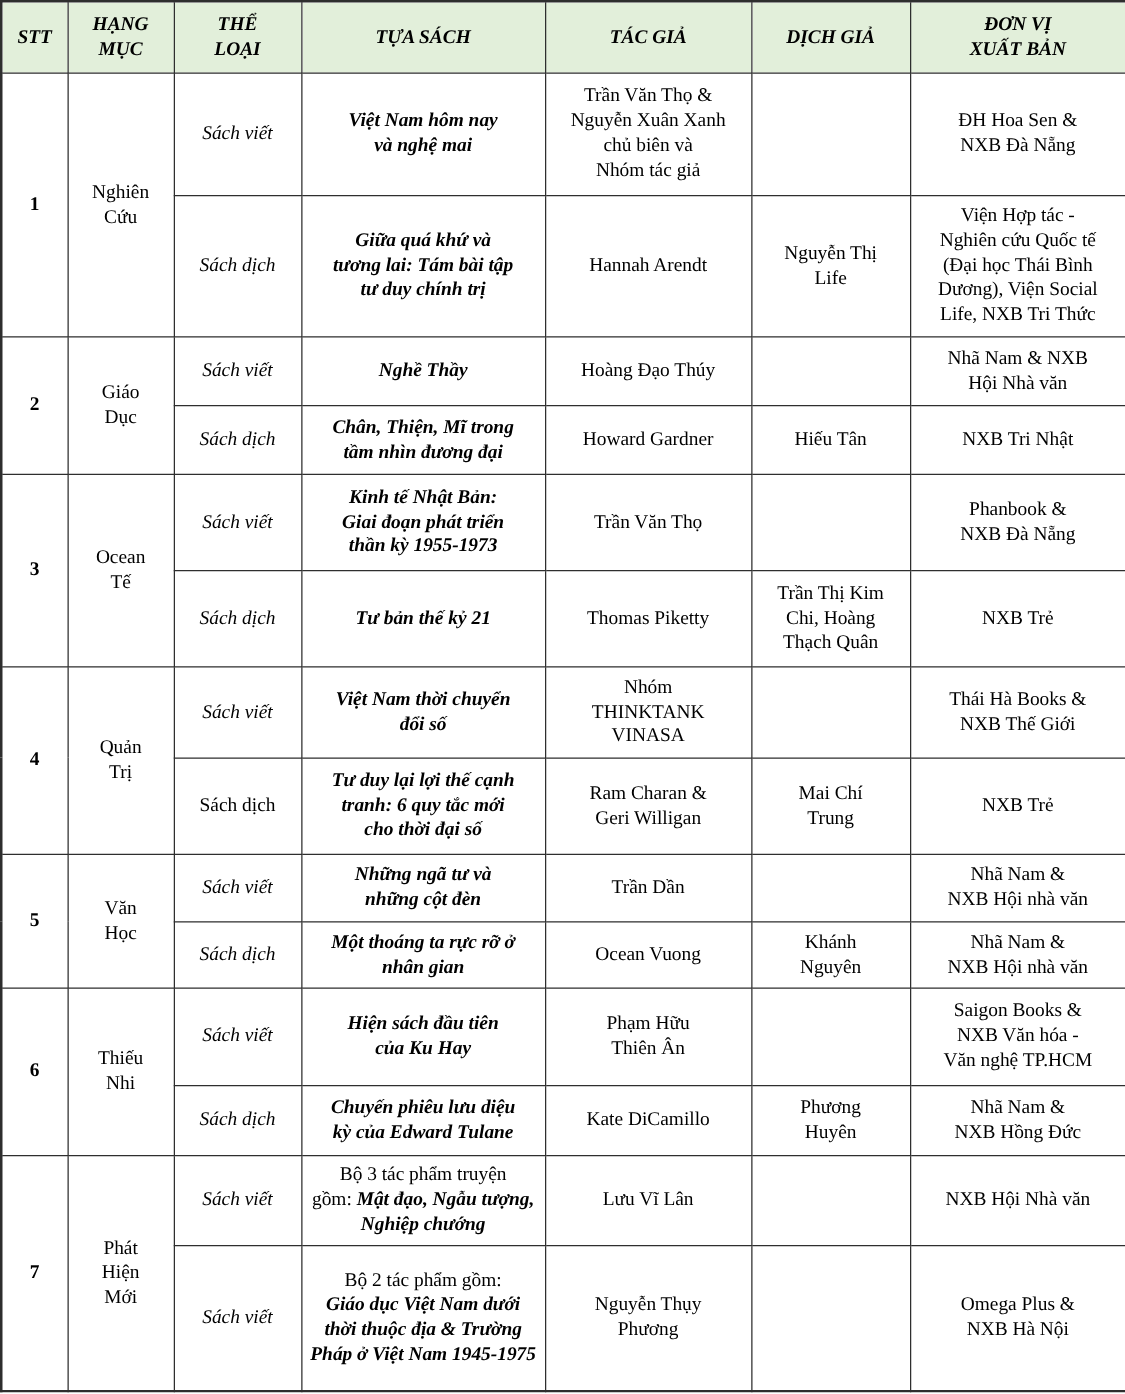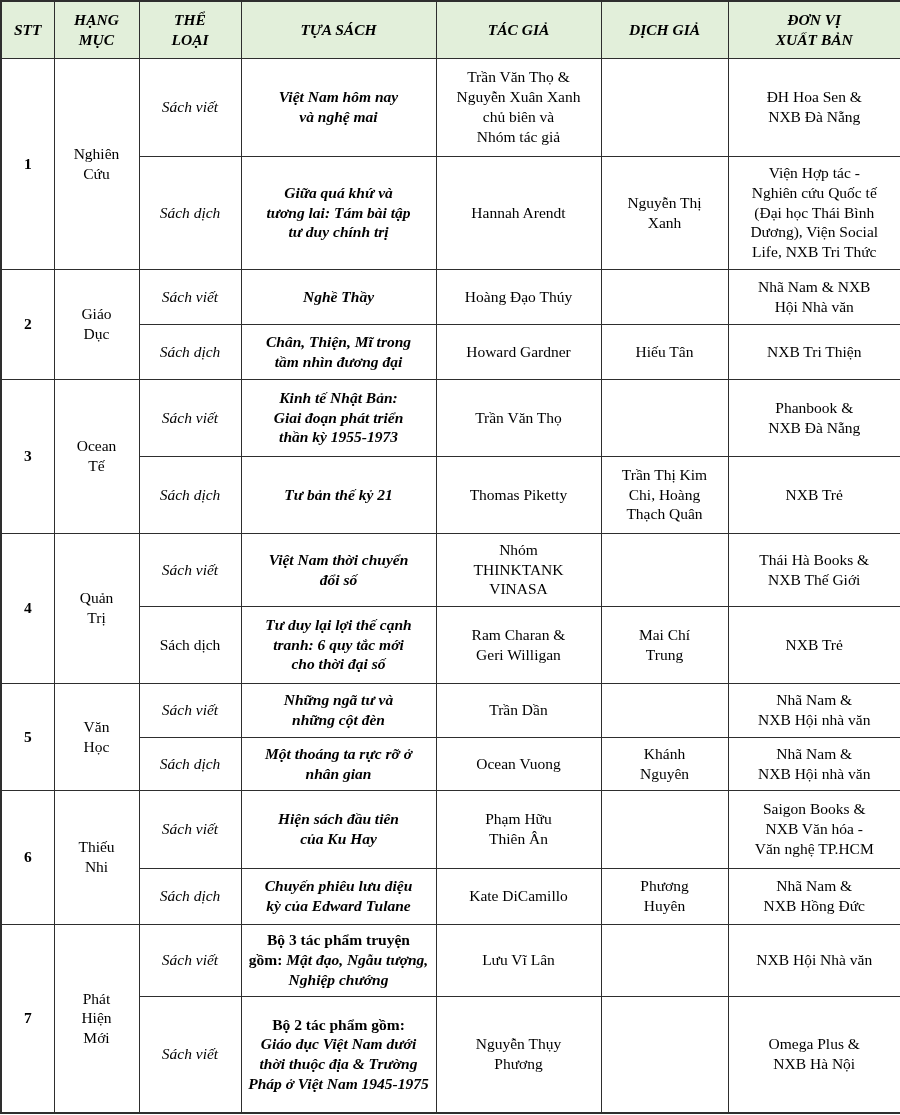--- a/index.html
+++ b/index.html
@@ -26,21 +26,21 @@
     font-weight:bold;
     font-size:16.5px;
     line-height:1.2;
   }
   thead tr{height:57px;font-style:italic;}
   .stt{font-weight:bold;font-size:16px;}
   .cat{font-weight:normal;font-size:16px;}
   .type{font-style:italic;}
   .type.upright{font-style:normal;}
   .title{font-weight:bold;font-style:italic;}
-  .tp{font-weight:bold;font-style:normal;}
+  .tp{font-weight:normal;font-style:normal;}
   .h1a{height:98px}.h1b{height:113px}
   .h2a{height:55px}.h2b{height:55px}
   .h3a{height:77px}.h3b{height:77px}
   .h4a{height:73px}.h4b{height:77px}
   .h5a{height:54px}.h5b{height:53px}
   .h6a{height:78px}.h6b{height:56px}
   .h7a{height:72px}.h7b{height:117px}
 </style>
 </head>
 <body>
@@ -86,21 +86,21 @@
       <td>ĐH Hoa Sen &amp;
 NXB Đà Nẵng</td>
     </tr>
     <tr class="h1b">
       <td class="type">Sách dịch</td>
       <td class="title"><span class="tp"></span><span>Giữa quá khứ và
 tương lai: Tám bài tập
 tư duy chính trị</span></td>
       <td>Hannah Arendt</td>
       <td>Nguyễn Thị
-Xanh</td>
+Life</td>
       <td>Viện Hợp tác -
 Nghiên cứu Quốc tế
 (Đại học Thái Bình
 Dương), Viện Social
 Life, NXB Tri Thức</td>
     </tr>
 
     <tr class="h2a">
       <td rowspan="2" class="stt">2</td>
       <td rowspan="2" class="cat">Giáo
@@ -111,21 +111,21 @@
       <td></td>
       <td>Nhã Nam &amp; NXB
 Hội Nhà văn</td>
     </tr>
     <tr class="h2b">
       <td class="type">Sách dịch</td>
       <td class="title"><span class="tp"></span><span>Chân, Thiện, Mĩ trong
 tầm nhìn đương đại</span></td>
       <td>Howard Gardner</td>
       <td>Hiếu Tân</td>
-      <td>NXB Tri Thiện</td>
+      <td>NXB Tri Nhật</td>
     </tr>
 
     <tr class="h3a">
       <td rowspan="2" class="stt">3</td>
       <td rowspan="2" class="cat">Ocean
 Tế</td>
       <td class="type">Sách viết</td>
       <td class="title"><span class="tp"></span><span>Kinh tế Nhật Bản:
 Giai đoạn phát triển
 thần kỳ 1955-1973</span></td>

